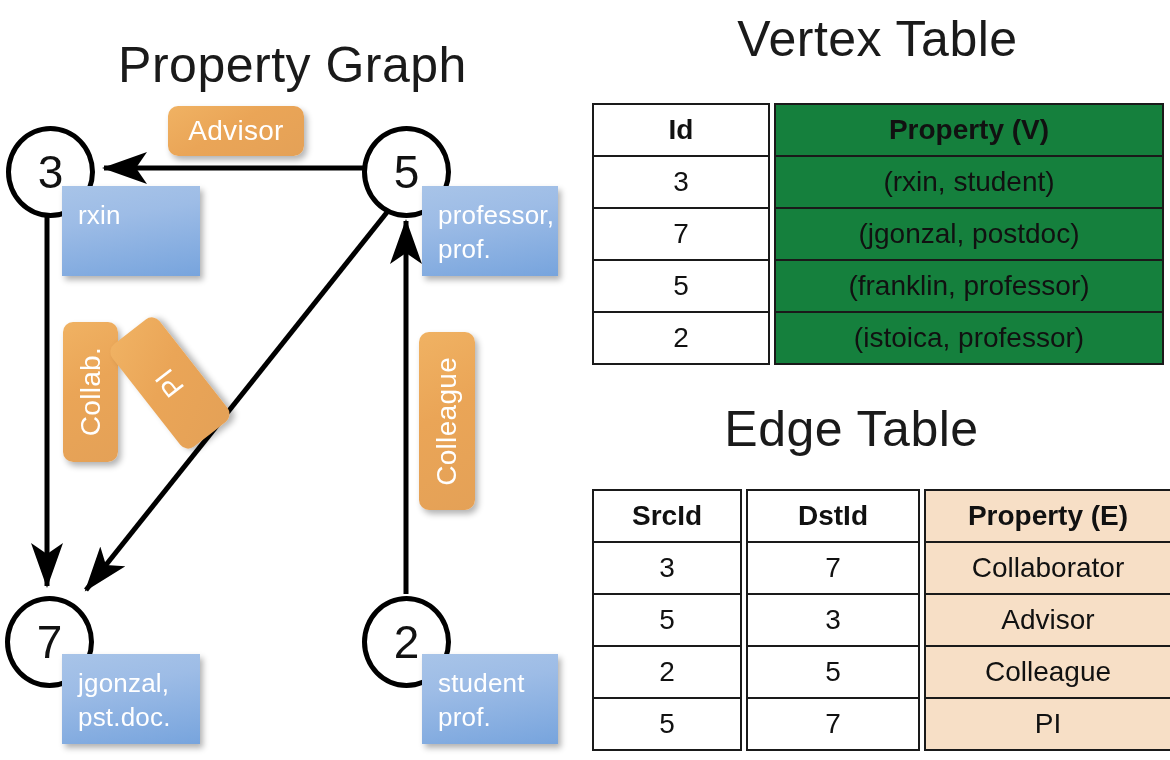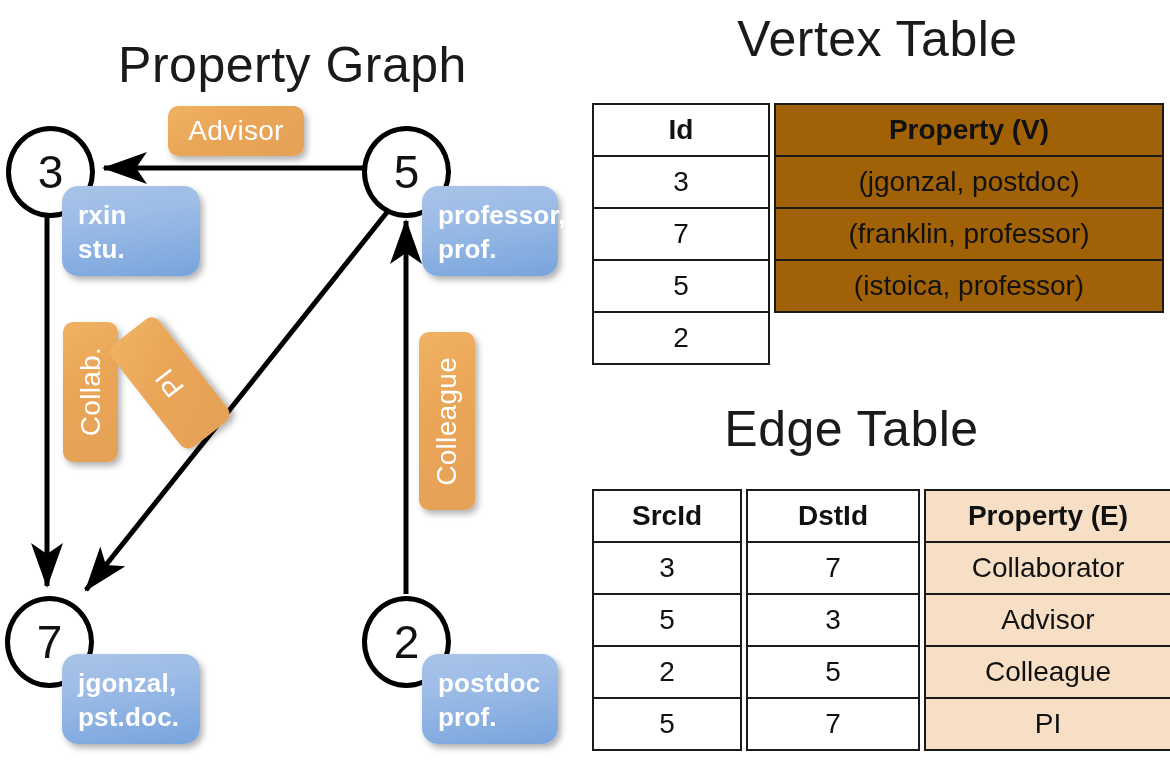--- a/index.html
+++ b/index.html
@@ -35,27 +35,27 @@
     background:#ffffff;
     box-sizing:border-box;
     display:flex;align-items:center;justify-content:center;
     font-size:46px;font-weight:300;color:#111;
     z-index:3;
   }
 
   .vlabel{
     position:absolute;
     box-sizing:border-box;
-    border-radius:16px;
+    border-radius:0;
     background:linear-gradient(170deg,#a8c4e8 0%, #9dbce6 35%, #77a4dd 100%);
     box-shadow:3px 4px 6px rgba(0,0,0,0.30);
     color:#ffffff;
     font-size:26px;
     line-height:34px;
-    font-weight:700;
+    font-weight:400;
     padding:12px 0 10px 16px;
     z-index:5;
     letter-spacing:0.2px;
   }
 
   .elabel{
     position:absolute;
     box-sizing:border-box;
     border-radius:10px;
     background:linear-gradient(150deg,#f0b263 0%, #eaa557 45%, #e4a157 100%);
@@ -80,21 +80,21 @@
     box-sizing:border-box;
     border:2px solid #1a1a1a;
     display:flex;align-items:center;justify-content:center;
     font-size:28px;font-weight:300;color:#111;
     background:#ffffff;
     white-space:nowrap;
   }
   .cell.head{font-weight:700;}
   .col + .col{margin-left:4px;}
   .col .cell + .cell{margin-top:-2px;}
-  .prop-v .cell{background:#a16207;}
+  .prop-v .cell{background:#15803d;}
   .prop-e .cell{background:#f7dfc6;}
 
   
   #vertex-table{left:592px;top:103px;}
   #vertex-table .c-id .cell{width:178px;height:54px;}
   #vertex-table .c-prop .cell{width:390px;height:54px;}
 
   
   #edge-table{left:592px;top:489px;}
   #edge-table .c-src .cell{width:150px;height:54px;}
@@ -132,35 +132,34 @@
   </div>
   <div class="node" style="left:5px;top:596px;width:89px;height:92px;">
     <span>7</span>
   </div>
   <div class="node" style="left:362px;top:596px;width:89px;height:92px;">
     <span>2</span>
   </div>
 
   <div class="vlabel" style="left:62px;top:186px;width:138px;height:90px;">
     <div>rxin</div>
-    <div>stu.</div>
   </div>
 
   <div class="vlabel" style="left:422px;top:186px;width:136px;height:90px;">
     <div>professor,</div>
     <div>prof.</div>
   </div>
 
   <div class="vlabel" style="left:62px;top:654px;width:138px;height:90px;">
     <div>jgonzal,</div>
     <div>pst.doc.</div>
   </div>
 
   <div class="vlabel" style="left:422px;top:654px;width:136px;height:90px;">
-    <div>postdoc</div>
+    <div>student</div>
     <div>prof.</div>
   </div>
 
   <div class="elabel" style="left:168px;top:106px;width:136px;height:50px;">
     <span>Advisor</span>
   </div>
 
   <div class="elabel" style="left:63px;top:322px;width:55px;height:140px;">
     <span class="vtxt">Collab.</span>
   </div>
@@ -180,20 +179,21 @@
 <div class="tbl" id="vertex-table">
   <div class="col c-id">
     <div class="cell head">Id</div>
     <div class="cell">3</div>
     <div class="cell">7</div>
     <div class="cell">5</div>
     <div class="cell">2</div>
   </div>
   <div class="col c-prop prop-v">
     <div class="cell head">Property (V)</div>
+    <div class="cell">(rxin, student)</div>
     <div class="cell">(jgonzal, postdoc)</div>
     <div class="cell">(franklin, professor)</div>
     <div class="cell">(istoica, professor)</div>
   </div>
 </div>
 
 <div class="big-title" id="title-edge-table">Edge Table</div>
 
 <div class="tbl" id="edge-table">
   <div class="col c-src">

